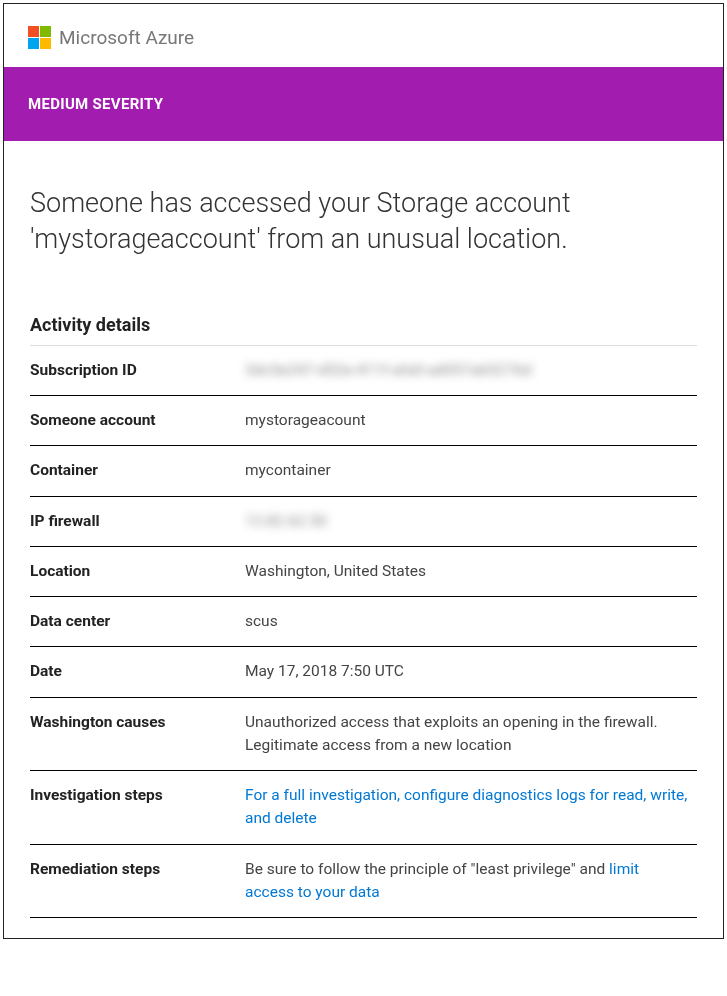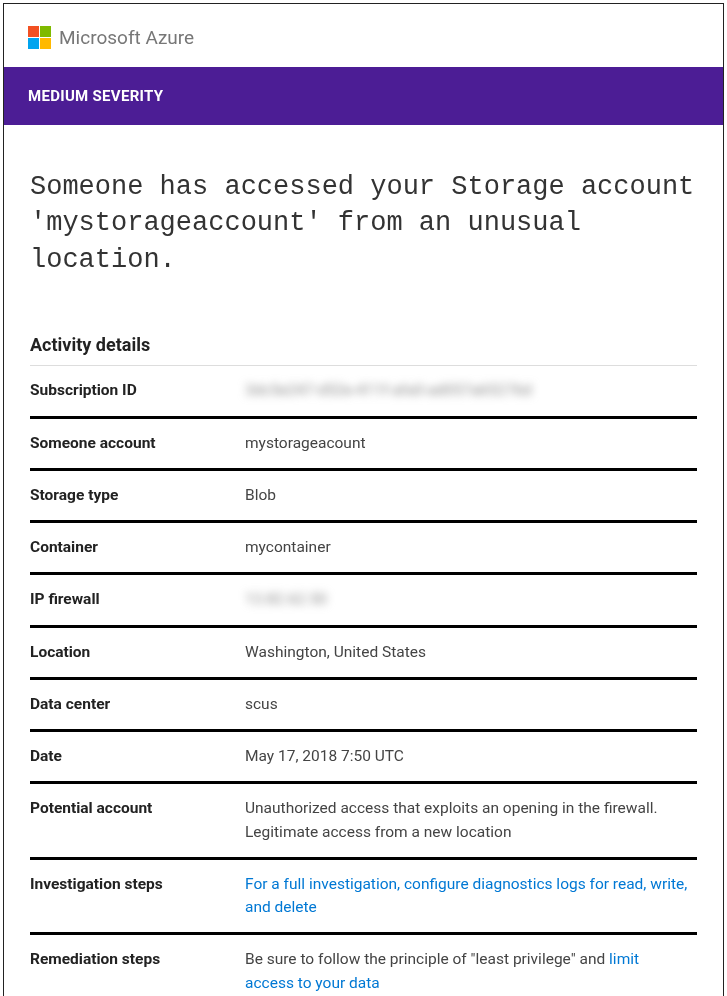--- a/index.html
+++ b/index.html
@@ -35,51 +35,50 @@
     .sq-r { background: #f25022; }
     .sq-g { background: #7fba00; }
     .sq-b { background: #00a4ef; }
     .sq-y { background: #ffb900; }
     .brand-text {
       font-size: 19px;
       color: #777;
       font-weight: 400;
     }
     .severity-bar {
-      background: #4c1d95;
+      background: #a21caf;
       color: #fff;
       font-weight: 700;
       font-size: 15px;
       letter-spacing: 0.3px;
-      padding: 20px 24px;
+      padding: 28px 24px;
     }
     .content {
       padding: 44px 26px 20px 26px;
     }
     .alert-title {
       font-size: 27px;
       font-weight: 300;
       color: #333;
       line-height: 1.35;
-      font-family: Liberation Mono, monospace;
     }
     .details-title {
       font-size: 18px;
       font-weight: 700;
       color: #222;
       margin-top: 56px;
       margin-bottom: 10px;
     }
     table.details {
       width: 100%;
       border-collapse: collapse;
     }
     table.details tr {
       border-top: 1px solid #ddd;
-      border-bottom: 3px solid #000000;
+      border-bottom: 1px solid #000000;
     }
     table.details td {
       padding: 13px 6px 13px 0;
       vertical-align: top;
       font-size: 15.5px;
       line-height: 1.5;
     }
     table.details td.label {
       font-weight: 700;
       color: #222;
@@ -127,45 +126,41 @@
       <tbody>
           <tr>
         <td class="label">Subscription ID</td>
         <td class="value"><span class="blurred">3dc5e247-d52e-411f-afa0-ad057a65276d</span></td>
       </tr>
       <tr>
         <td class="label">Someone account</td>
         <td class="value">mystorageacount</td>
       </tr>
       <tr>
-        <td class="label">Storage type</td>
-        <td class="value">Blob</td>
-      </tr>
-      <tr>
         <td class="label">Container</td>
         <td class="value">mycontainer</td>
       </tr>
       <tr>
         <td class="label">IP firewall</td>
         <td class="value"><span class="blurred">13.82.62.50</span></td>
       </tr>
       <tr>
         <td class="label">Location</td>
         <td class="value">Washington, United States</td>
       </tr>
       <tr>
         <td class="label">Data center</td>
         <td class="value">scus</td>
       </tr>
       <tr>
         <td class="label">Date</td>
         <td class="value">May 17, 2018 7:50 UTC</td>
       </tr>
       <tr>
-        <td class="label">Potential account</td>
+        <td class="label">Washington causes</td>
         <td class="value">Unauthorized access that exploits an opening in the firewall. Legitimate access from a new location</td>
       </tr>
       <tr>
         <td class="label">Investigation steps</td>
         <td class="value">
           <a href="#" class="link">For a full investigation, configure diagnostics logs for read, write, and delete</a>
         </td>
       </tr>
       <tr>
         <td class="label">Remediation steps</td>

